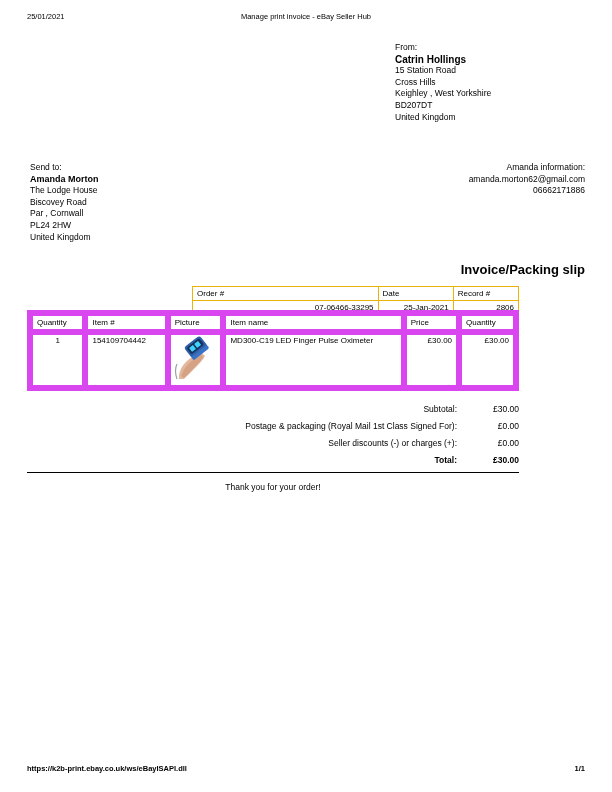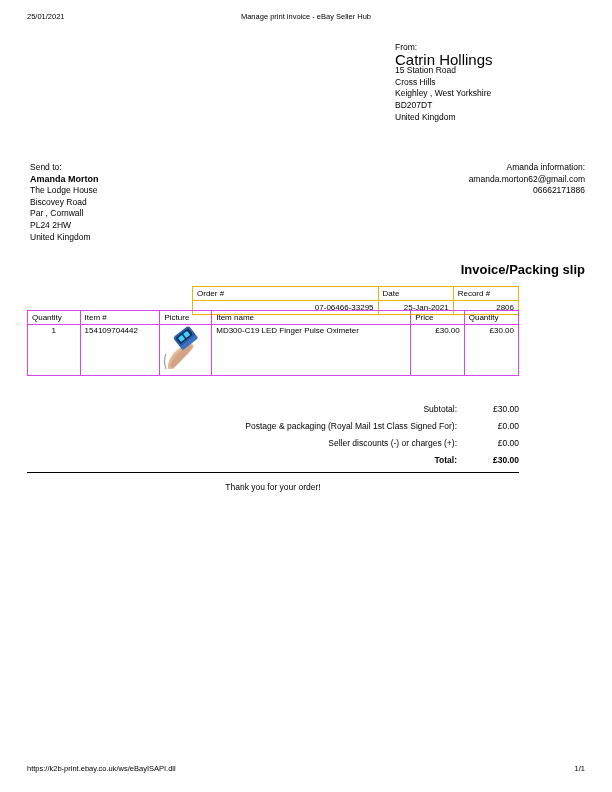--- a/index.html
+++ b/index.html
@@ -45,20 +45,21 @@
     top: 0;
   }
   .print-footer {
     position: absolute;
     bottom: 16px;
     left: 0;
     width: 612px;
     height: 12px;
     font-size: 7.5px;
     color: #000;
+    font-weight: bold;
   }
   .print-footer .pf-left {
     position: absolute;
     left: 27px;
     top: 0;
   }
   .print-footer .pf-right {
     position: absolute;
     right: 27px;
     top: 0;
@@ -75,22 +76,22 @@
 
   .from-block {
     position: absolute;
     left: 368px;
     top: 6px;
     font-size: 8.5px;
     line-height: 11.6px;
   }
   .from-block .lbl { }
   .from-block .name {
-    font-weight: normal;
-    font-size: 15px;
+    font-weight: bold;
+    font-size: 10px;
   }
 
   .sendto-block {
     position: absolute;
     left: 3px;
     top: 126px;
     font-size: 8.5px;
     line-height: 11.6px;
   }
   .sendto-block .lbl { }
@@ -146,21 +147,21 @@
   .order-head .val { text-align: right; }
 
   .items {
     position: absolute;
     left: 0px;
     top: 274px;
     width: 492px;
     font-size: 8px;
   }
   .items td, .items th {
-    border: 1px solid #d946ef;
+    border: 6px solid #d946ef;
     padding: 1px 4px;
     font-weight: normal;
     vertical-align: top;
     height: 11px;
   }
   .items .hdr td {
     height: 11px;
     vertical-align: middle;
   }
   .c-qty { width: 46px; text-align: left; }

